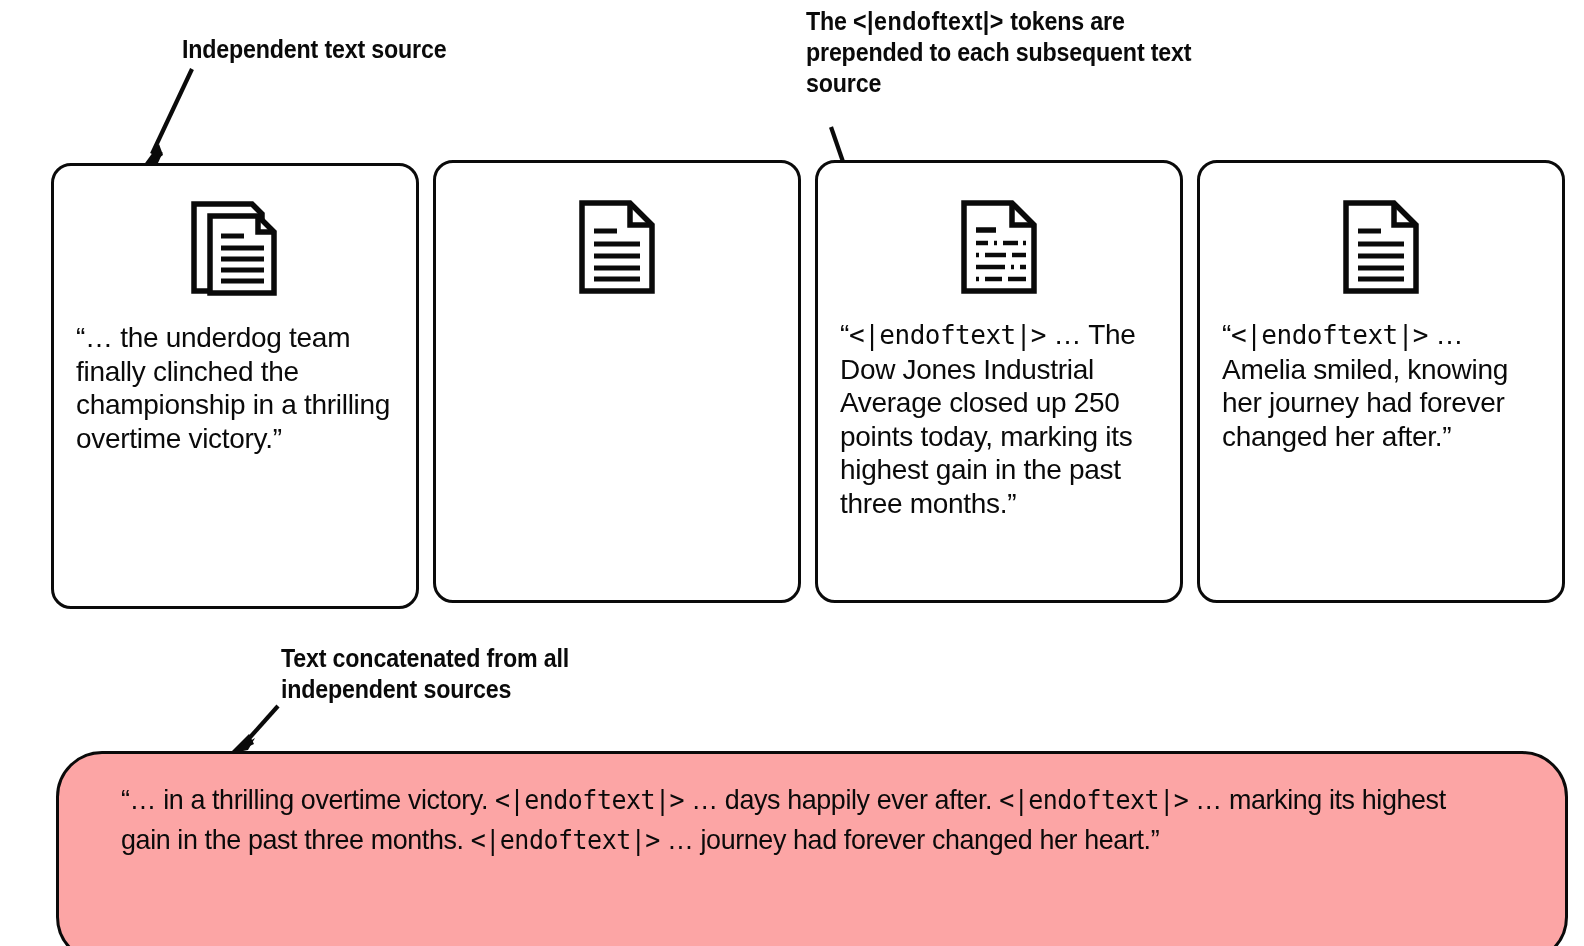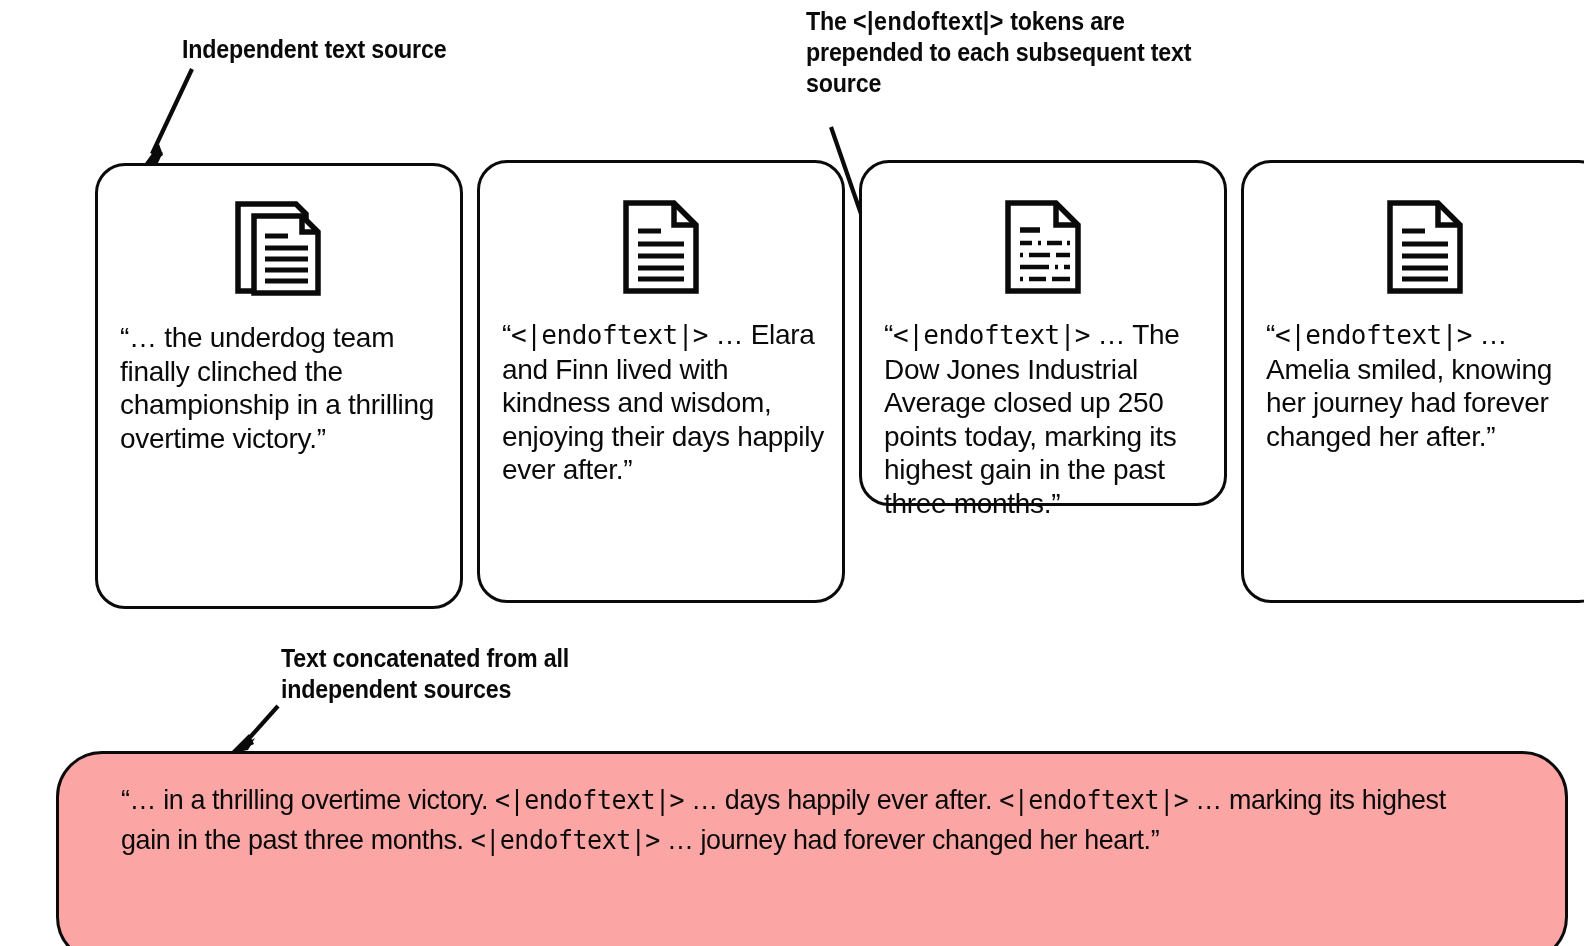--- a/index.html
+++ b/index.html
@@ -51,23 +51,22 @@
     fill: none;
     stroke-linecap: butt;
   }
   .arrow-head { fill: #0a0a0a; stroke: none; }
 
   
   .card {
     position: absolute;
     box-sizing: border-box;
     border: 3.4px solid #0a0a0a;
-    border-radius: 30px;
+    border-radius: 20px;
     background: #ffffff;
-    margin-left: 44px;
   }
 
   .doc-icon {
     position: absolute;
     left: 0;
     right: 0;
     margin: 0 auto;
   }
 
   .card-text {
@@ -159,24 +158,23 @@
   <div class="card" style="left:433px; top:160px; width:368px; height:443px;">
     <svg class="doc-icon" style="top:35px;" width="82" height="98" viewBox="0 0 82 98">
       <path d="M6 5 H54 L76 27 V93 H6 Z" fill="#ffffff" stroke="#0a0a0a" stroke-width="5.5" stroke-linejoin="miter"></path>
       <path d="M54 5 V27 H76" fill="none" stroke="#0a0a0a" stroke-width="5.5" stroke-linejoin="miter"></path>
       <line x1="18" y1="33" x2="41" y2="33" stroke="#0a0a0a" stroke-width="5"></line>
       <line x1="18" y1="46" x2="64" y2="46" stroke="#0a0a0a" stroke-width="5"></line>
       <line x1="18" y1="58" x2="64" y2="58" stroke="#0a0a0a" stroke-width="5"></line>
       <line x1="18" y1="70" x2="64" y2="70" stroke="#0a0a0a" stroke-width="5"></line>
       <line x1="18" y1="81" x2="64" y2="81" stroke="#0a0a0a" stroke-width="5"></line>
     </svg>
-    <div class="card-text" style="top:155px;"><span>“</span><span class="mono">&lt;|endoftext|&gt;</span><span> … Elara and Finn lived with kindness and wisdom, enjoying their days happily ever after.”</span></div>
-  </div>
-
-  <div class="card" style="left:815px; top:160px; width:368px; height:346px;">
+  </div>
+
+  <div class="card" style="left:815px; top:160px; width:368px; height:443px;">
     <svg class="doc-icon" style="top:35px;" width="82" height="98" viewBox="0 0 82 98">
       <path d="M6 5 H54 L76 27 V93 H6 Z" fill="#ffffff" stroke="#0a0a0a" stroke-width="5.5" stroke-linejoin="miter"></path>
       <path d="M54 5 V27 H76" fill="none" stroke="#0a0a0a" stroke-width="5.5" stroke-linejoin="miter"></path>
 
       <line x1="18" y1="32" x2="38" y2="32" stroke="#0a0a0a" stroke-width="5.5"></line>
       <line x1="18" y1="45" x2="30" y2="45" stroke="#0a0a0a" stroke-width="4.5"></line>
       <line x1="36" y1="45" x2="39" y2="45" stroke="#0a0a0a" stroke-width="4.5"></line>
       <line x1="45" y1="45" x2="60" y2="45" stroke="#0a0a0a" stroke-width="4.5"></line>
       <line x1="65" y1="45" x2="68" y2="45" stroke="#0a0a0a" stroke-width="4.5"></line>
       <line x1="18" y1="57" x2="21" y2="57" stroke="#0a0a0a" stroke-width="4.5"></line>

